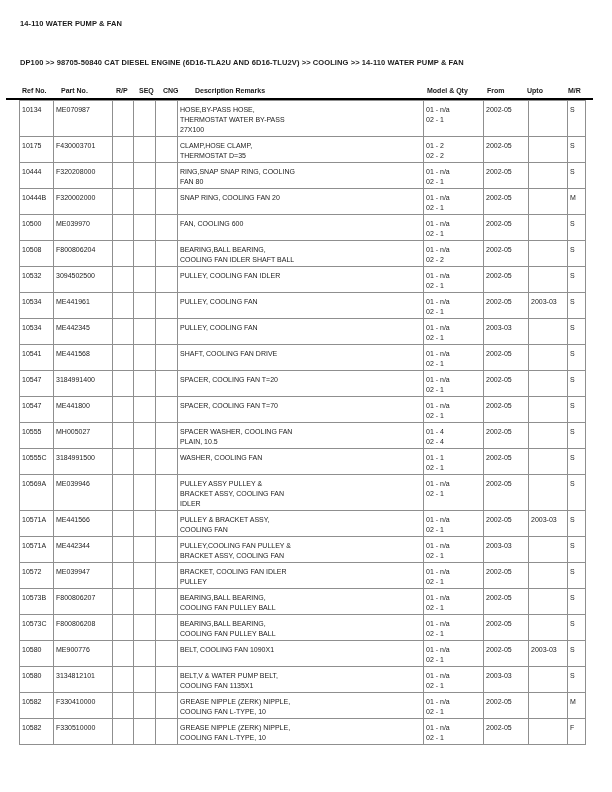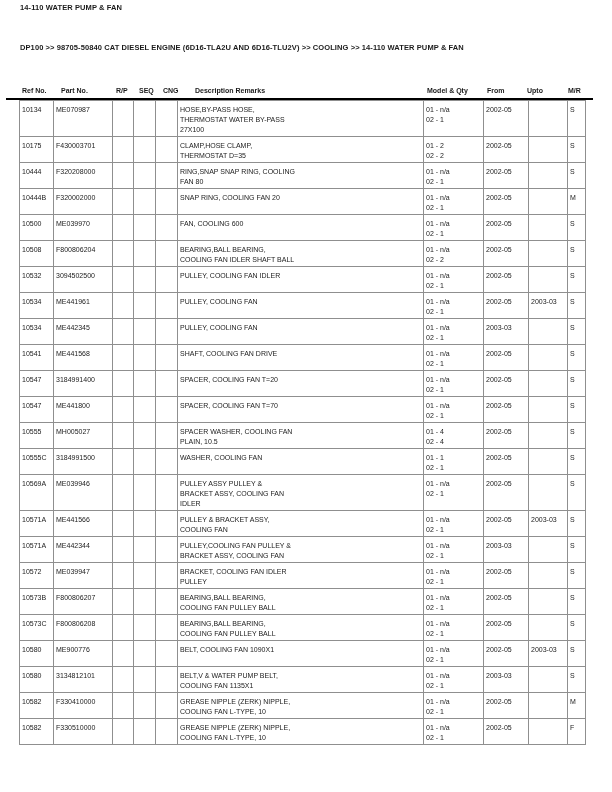--- a/index.html
+++ b/index.html
@@ -12,22 +12,22 @@
     overflow: hidden;
   }
   .page-title, .breadcrumb {
     position: absolute;
     left: 20px;
     font-size: 7.5px;
     font-weight: bold;
     white-space: nowrap;
     letter-spacing: 0.1px;
   }
-  .page-title { top: 3px; }
-  .breadcrumb { top: 43px; }
+  .page-title { top: 19px; }
+  .breadcrumb { top: 58px; }
 
   .thead {
     position: absolute;
     left: 6px; top: 76px;
     width: 587px; height: 22px;
     border-bottom: 2px solid #000000;
   }
   .thead .col-label {
     position: absolute;
     bottom: 4px;

